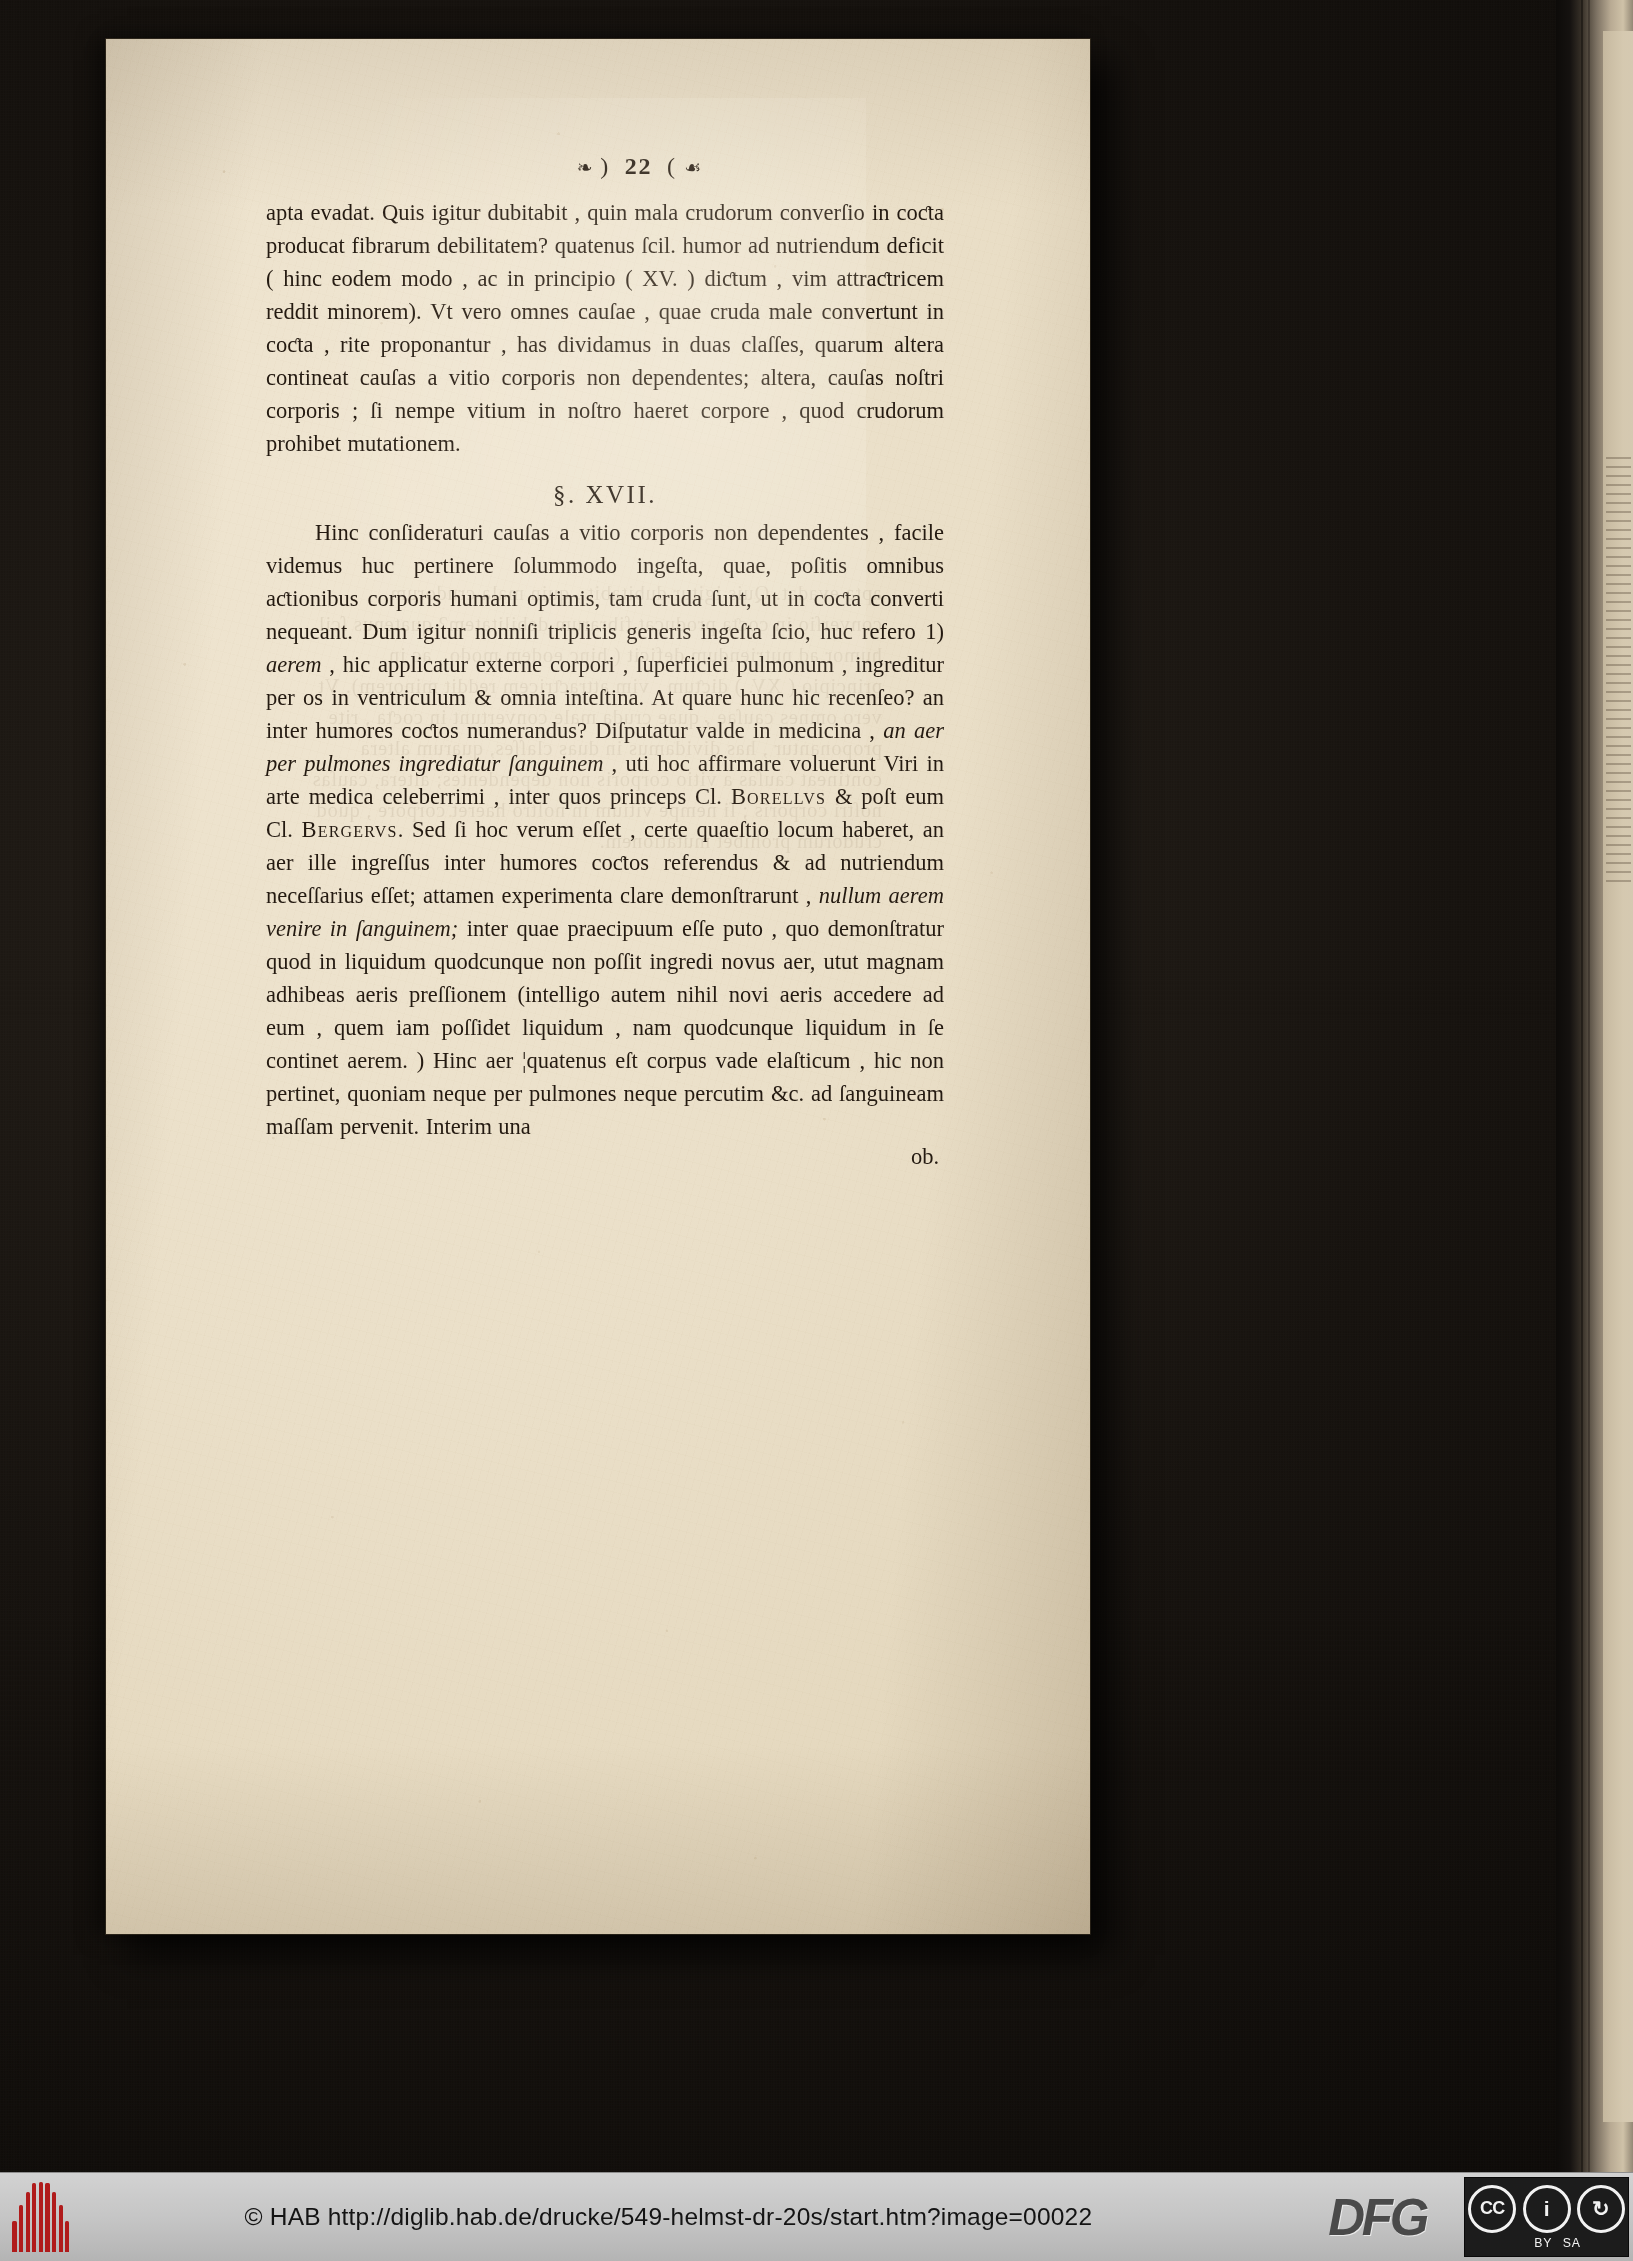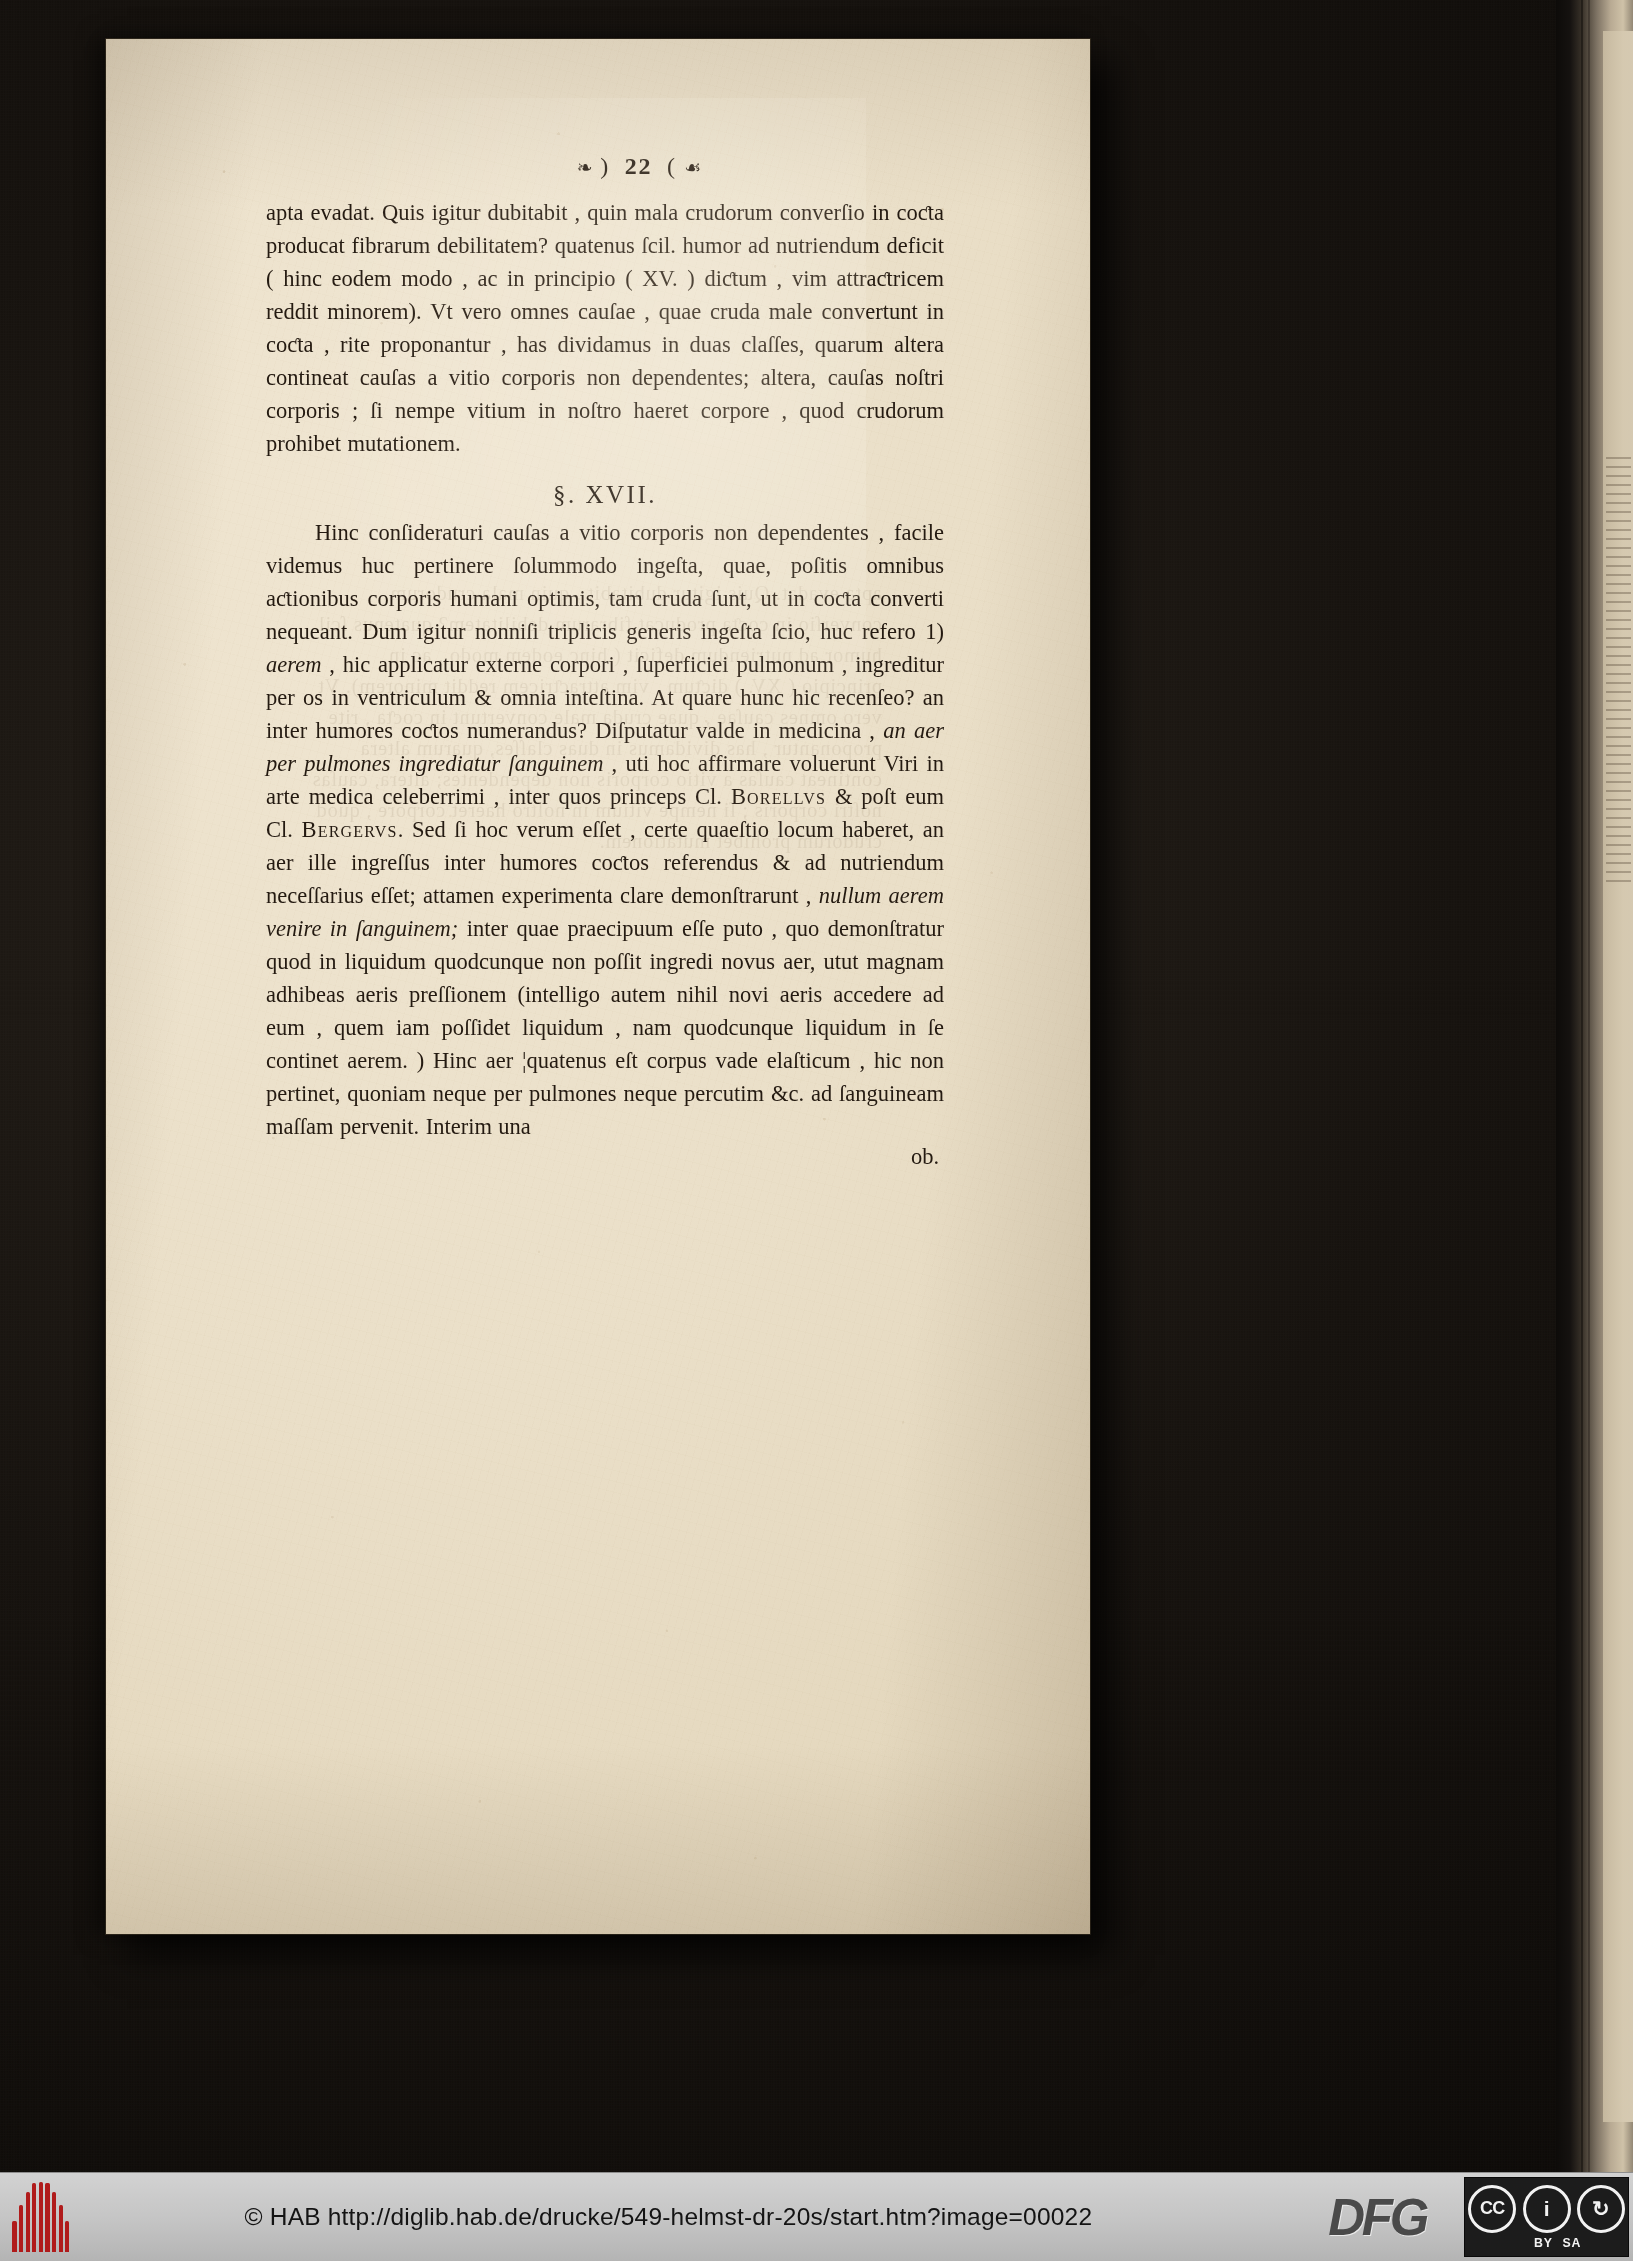--- a/index.html
+++ b/index.html
@@ -178,21 +178,21 @@
   .cc-row{display:flex;align-items:flex-start;justify-content:space-around;height:51px;}
   .cc-circ{
     width:42px;height:42px;border-radius:50%;
     border:3.3px solid #f2f2f2;color:#f2f2f2;
     display:flex;align-items:center;justify-content:center;
     font-family:"Liberation Sans", sans-serif;font-weight:700;font-size:21px;
   }
   .cc-circ.cc-main{font-size:18px;letter-spacing:-0.8px;}
   .cc-labels{display:flex;justify-content:space-around;color:#f2f2f2;
     font-family:"Liberation Sans", sans-serif;font-size:12.3px;letter-spacing:0.8px;
-    padding:0 42px 0 64px;font-weight:bold;}
+    padding:0 42px 0 64px;}
   .cc-labels span{display:block;}
 </style>
 </head>
 <body>
 
 <div id="scan">
 
   <div class="backdrop"></div>
   <div class="backdrop-grain"></div>
 

